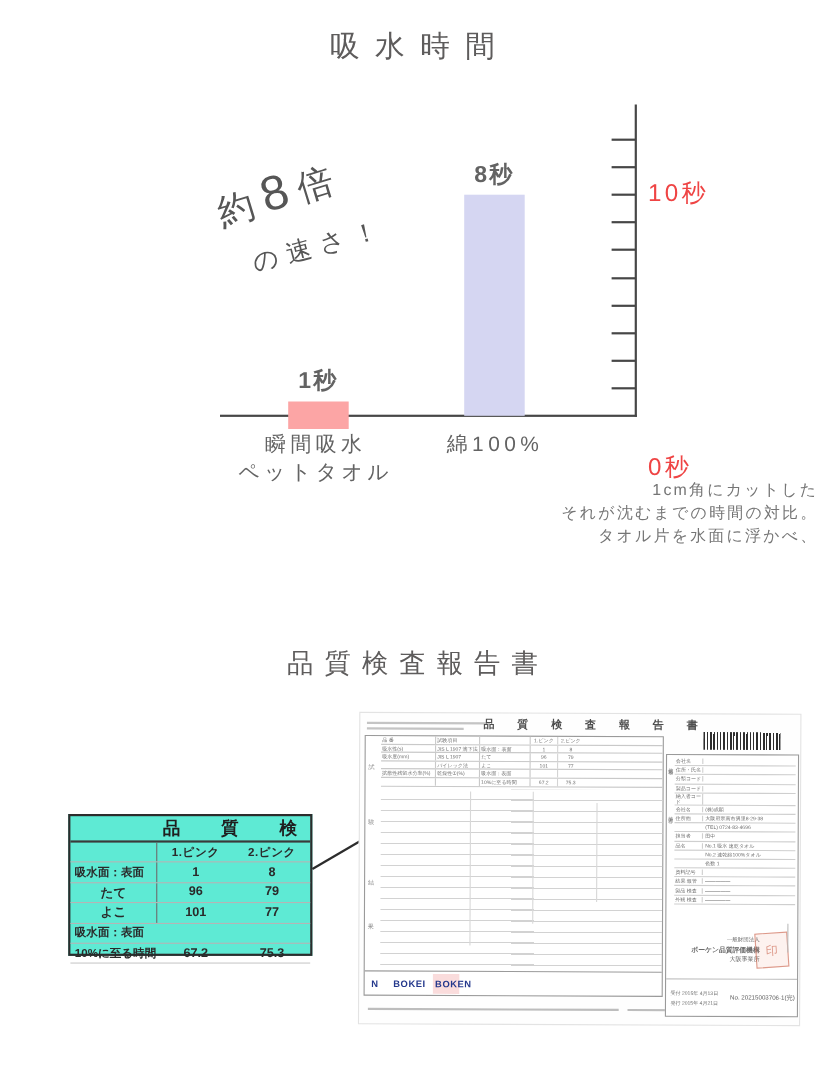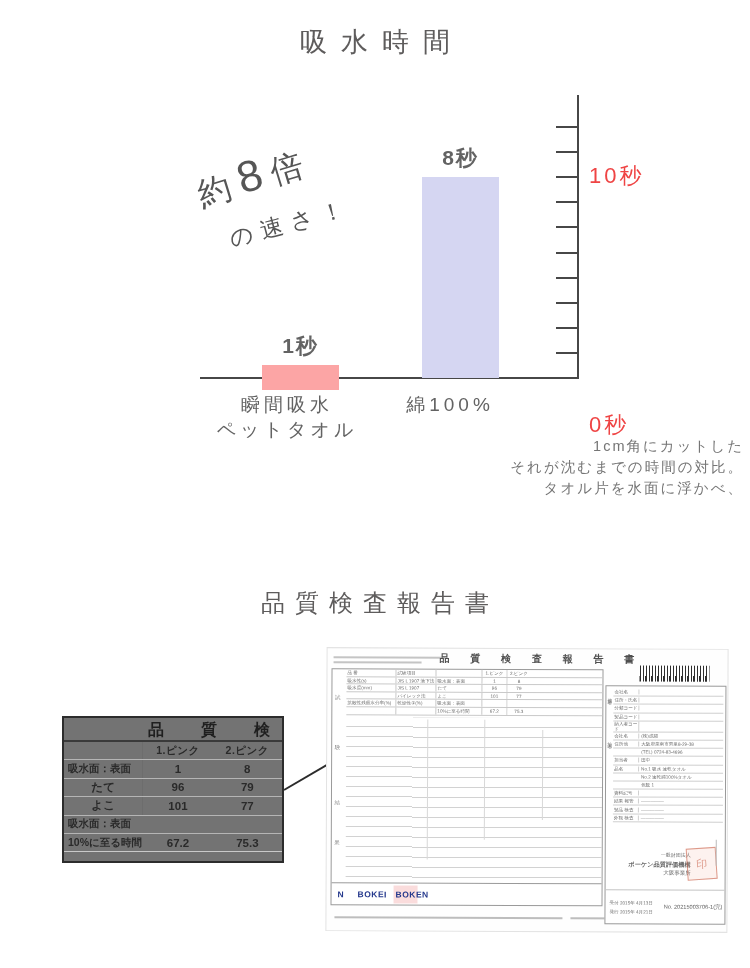--- a/index.html
+++ b/index.html
@@ -12,42 +12,42 @@
 
   
   .page-title { left:0; top:24px; width:750px; text-align:center;
     font-size:27px; letter-spacing:14px; text-indent:14px; color:#5e5c5c; }
   .axis-y { left:577px; top:95px; width:2px; height:284px; background:#474747; }
   .axis-x { left:200px; top:377px; width:379px; height:2px; background:#474747; }
   .tick { position:absolute; left:556px; width:22px; height:2px; background:#474747; }
   .ylab { font-size:22px; letter-spacing:3px; color:#ef4444; white-space:nowrap;margin-top:48px; }
   .ylab-top { left:589px; top:113px; }
   .ylab-bottom { left:589px; top:362px; }
-  .bar { position:absolute; width:77px;font-weight:bold; }
+  .bar { position:absolute; width:55px;font-weight:bold; }
   .bar .blabel { position:absolute; bottom:100%; margin-bottom:5px; width:100%;
     text-align:center; font-size:21px; letter-spacing:2px; color:#636363; white-space:nowrap; }
   .bar1 { left:262px; } .bar2 { left:422px; }
   .annot1 { left:198px; top:167px; transform:rotate(-17deg); transform-origin:left center;
     color:#565656; font-size:33px; letter-spacing:9px; white-space:nowrap; }
   .annot1 .big-number { font-size:44px; }
   .annot2 { left:230px; top:224px; transform:rotate(-15deg); transform-origin:left center;
     color:#565656; font-size:23px; letter-spacing:8px; white-space:nowrap; }
   .cat { width:190px; text-align:center; font-size:19px; letter-spacing:4px;
     line-height:25px; color:#636363; white-space:nowrap; }
   .cat1 { left:192px; top:392px; } .cat2 { left:355px; top:392px; }
   .caption { right:6px; top:436px; text-align:right; font-size:14.5px;
     letter-spacing:2px; line-height:21px; color:#757575; }
 
   
   .section-title { left:0; top:587px; width:750px; text-align:center;
     font-size:24px; letter-spacing:10px; text-indent:10px; color:#5e5c5c; }
 
   
-  .excerpt { left:62px; top:716px; width:222px; height:147px;
-    border:2px solid #2c2c2c; background:#737373; color:#2a2a2a; }
+  .excerpt { left:62px; top:740px; width:222px; height:129px;
+    border:2px solid #2c2c2c; background:#5eead4; color:#2a2a2a; }
   .ex-header { height:24px; border-bottom:2px solid #3a3a3a; font-size:16px; font-weight:bold;
     color:#1f1f1f; padding-left:84px; letter-spacing:37px; white-space:nowrap; overflow:hidden;
     line-height:23px; }
   .ex-row { display:flex; align-items:center; height:18.4px; border-bottom:1px solid #b5b5b5;
     font-size:11.5px; font-weight:bold; }
   .ex-row.last { border-bottom:1px solid #c9c9c9; }
   .ex-label { width:80px; height:100%; display:flex; align-items:center; padding-left:4px; }
   .ex-label.center { justify-content:center; padding-left:0; }
   .ex-label.vline { border-right:1px solid #6d6d6d; }
   .ex-v { width:70px; text-align:center; }

